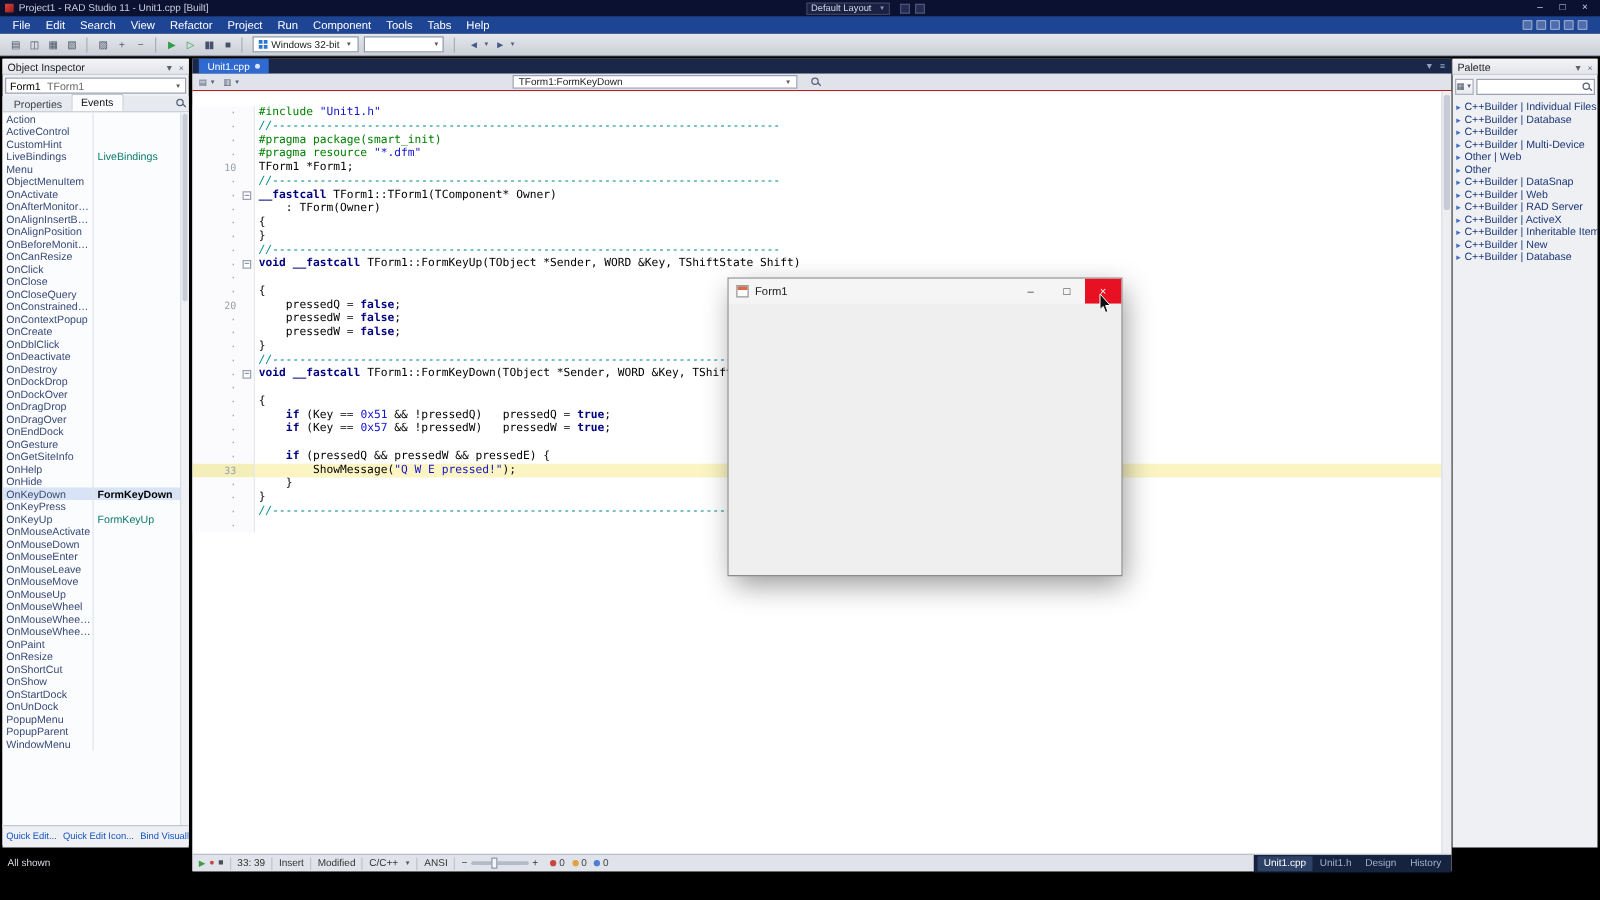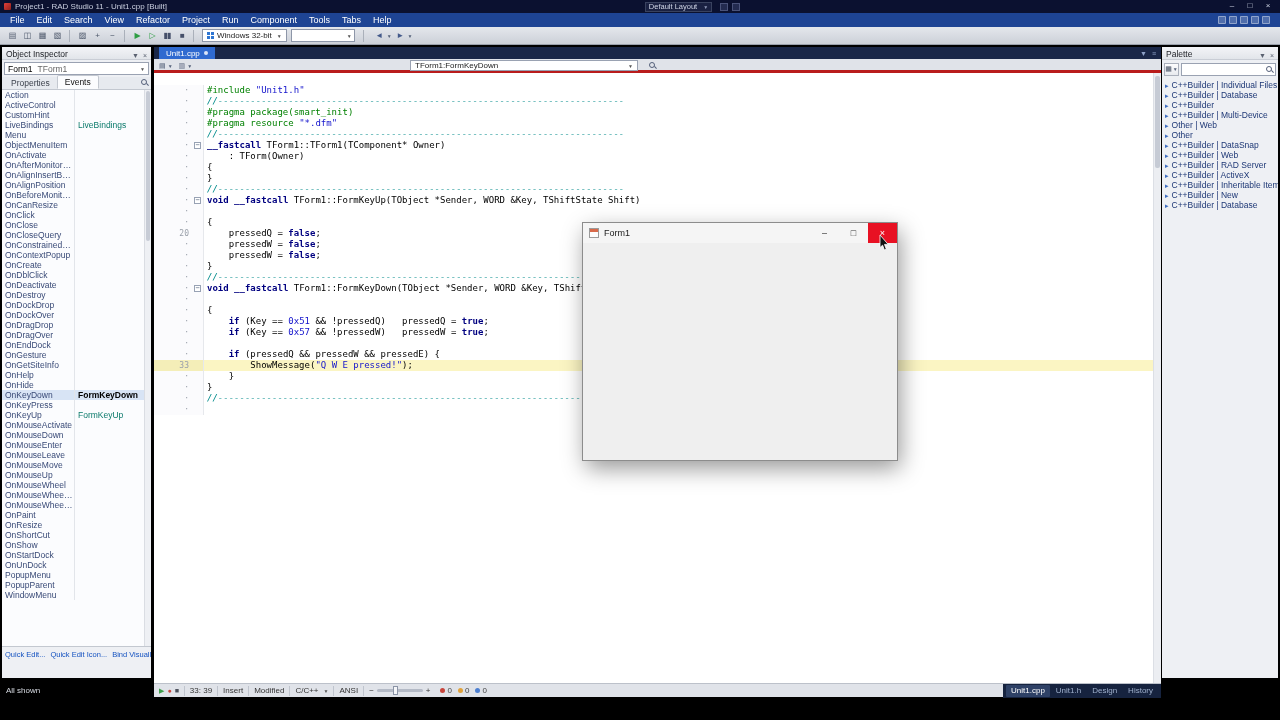--- a/index.html
+++ b/index.html
@@ -49,29 +49,29 @@
   .oi-tab.active{background:#fbfcfe;border:1px solid #c3c8d0;border-bottom:1px solid #fbfcfe;border-radius:2px 2px 0 0;color:#111}
   .oi-filter{margin-left:auto;margin-bottom:2px}
   .oi-list{position:absolute;top:43px;bottom:16px;left:0;right:0;background:#fbfcfe;overflow:hidden}
   .oi-row{display:flex;height:10px;line-height:10px;font-size:8.5px;padding-right:8px}
   .oi-row .nm{width:72px;padding-left:3px;color:#394a77;white-space:nowrap;overflow:hidden;text-overflow:ellipsis;flex:none}
   .oi-row .vl{flex:1;border-left:1px solid #e2e5ea;padding-left:3px;color:#0b7a6b;white-space:nowrap;overflow:hidden}
   .oi-row.selected{background:#d8e4f5}
   .oi-row.selected .vl{color:#000;font-weight:bold}
   .oi-scroll{position:absolute;right:0;top:43px;width:7px;bottom:16px;background:#eef0f4;border-left:1px solid #dadde3}
   .oi-thumb{position:absolute;left:1px;right:1px;top:1px;height:150px;background:#c7ccd6;border-radius:2px}
-  .oi-footer{position:absolute;bottom:16px;left:0;right:0;height:16px;border-top:1px solid #c3c8d0;display:flex;align-items:center;gap:5px;padding:0 3px;font-size:7.5px;color:#1553c0;background:#eef0f4;white-space:nowrap;overflow:hidden}
+  .oi-footer{position:absolute;bottom:2px;left:0;right:0;height:16px;border-top:1px solid #c3c8d0;display:flex;align-items:center;gap:5px;padding:0 3px;font-size:7.5px;color:#1553c0;background:#eef0f4;white-space:nowrap;overflow:hidden}
   #allshown{position:absolute;left:6px;top:686px;color:#d8dce4;font-size:8px}
   
   #editor{left:154px;top:47px;width:1007px;height:650px;background:#fff}
   .ed-tabs{height:12px;background:#1a2748;display:flex;align-items:center;padding-left:5px;position:relative}
   .ed-tab{height:12px;display:flex;align-items:center;background:#2f6ad0;color:#fff;font-size:8px;padding:0 7px;gap:4px}
   .ed-tab .dot{width:4px;height:4px;border-radius:50%;background:#dce6f8}
   .ed-tabs .right{position:absolute;right:5px;color:#8fa2c8;font-size:7px;display:flex;gap:5px}
-  .ed-bc{height:14px;background:#e0e3e9;border-bottom:3px solid #b91c1c;position:relative}
+  .ed-bc{height:14px;background:#e0e3e9;border-bottom:1px solid #b91c1c;position:relative}
   .bc-icons{position:absolute;left:5px;top:3px;display:flex;gap:6px;align-items:center}
   .bc-btn{display:flex;align-items:center;gap:2px;font-size:7px;color:#55617a}
   .bc-btn .mini-arr{font-size:5px}
   .bc-combo{position:absolute;left:256px;top:1px;width:228px;height:11px;background:#fff;border:1px solid #9aa2b2;font-size:8px;color:#222;display:flex;align-items:center;padding:0 4px}
   .bc-combo .arr{margin-left:auto;font-size:5px;color:#555}
   .bc-search{position:absolute;left:494px;top:2px}
   .ed-code{position:absolute;top:26px;bottom:14px;left:0;right:0;background:#fff;overflow:hidden;font-family:"DejaVu Sans Mono",monospace;font-size:9px;padding-top:12px}
   .cl{display:flex;height:11px;line-height:11px;white-space:pre}
   .cl .gut{width:38px;text-align:right;padding-right:3px;color:#9aa0aa;font-size:8px;background:#fbfbfd;flex:none}
   .cl .fold{width:12px;background:#fbfbfd;border-right:1px solid #e6e8ec;display:flex;align-items:center;justify-content:center;flex:none}
@@ -456,20 +456,21 @@
       <span>TForm1:FormKeyDown</span>
       <span class="arr">▼</span>
     </div>
     <span class="mag bc-search"></span>
   </div>
   <div class="ed-code" id="code-lines">
       <div class="cl"><span class="gut">·</span><span class="fold"></span><span class="code"><span class="sy-p">#include </span><span class="sy-s">"Unit1.h"</span></span></div>
       <div class="cl"><span class="gut">·</span><span class="fold"></span><span class="code"><span class="sy-c">//---------------------------------------------------------------------------</span></span></div>
       <div class="cl"><span class="gut">·</span><span class="fold"></span><span class="code"><span class="sy-p">#pragma package(smart_init)</span></span></div>
       <div class="cl"><span class="gut">·</span><span class="fold"></span><span class="code"><span class="sy-p">#pragma resource </span><span class="sy-s">"*.dfm"</span></span></div>
+      <div class="cl"><span class="gut">10</span><span class="fold"></span><span class="code"><span class="sy-t">TForm1 *Form1;</span></span></div>
       <div class="cl"><span class="gut">·</span><span class="fold"></span><span class="code"><span class="sy-c">//---------------------------------------------------------------------------</span></span></div>
       <div class="cl"><span class="gut">·</span><span class="fold"><span class="fbox">−</span></span><span class="code"><span class="sy-k">__fastcall</span><span class="sy-t"> TForm1::TForm1(TComponent* Owner)</span></span></div>
       <div class="cl"><span class="gut">·</span><span class="fold"></span><span class="code"><span class="sy-t">    : TForm(Owner)</span></span></div>
       <div class="cl"><span class="gut">·</span><span class="fold"></span><span class="code"><span class="sy-t">{</span></span></div>
       <div class="cl"><span class="gut">·</span><span class="fold"></span><span class="code"><span class="sy-t">}</span></span></div>
       <div class="cl"><span class="gut">·</span><span class="fold"></span><span class="code"><span class="sy-c">//---------------------------------------------------------------------------</span></span></div>
       <div class="cl"><span class="gut">·</span><span class="fold"><span class="fbox">−</span></span><span class="code"><span class="sy-k">void</span><span class="sy-t"> </span><span class="sy-k">__fastcall</span><span class="sy-t"> TForm1::FormKeyUp(TObject *Sender, WORD &amp;Key, TShiftState Shift)</span></span></div>
       <div class="cl"><span class="gut">·</span><span class="fold"></span><span class="code"></span></div>
       <div class="cl"><span class="gut">·</span><span class="fold"></span><span class="code"><span class="sy-t">{</span></span></div>
       <div class="cl"><span class="gut">20</span><span class="fold"></span><span class="code"><span class="sy-t">    pressedQ = </span><span class="sy-k">false</span><span class="sy-t">;</span></span></div>

